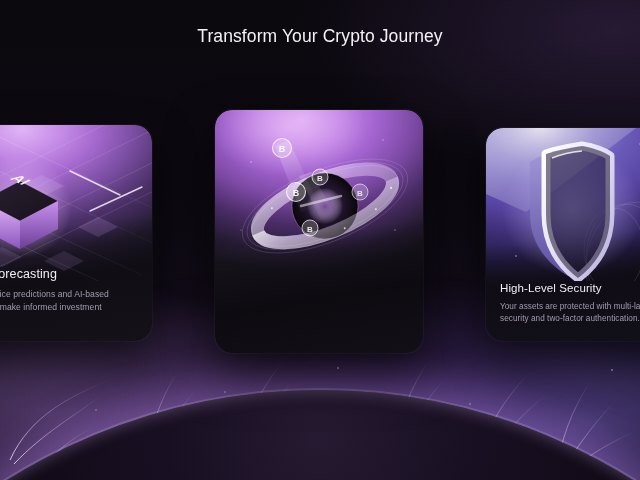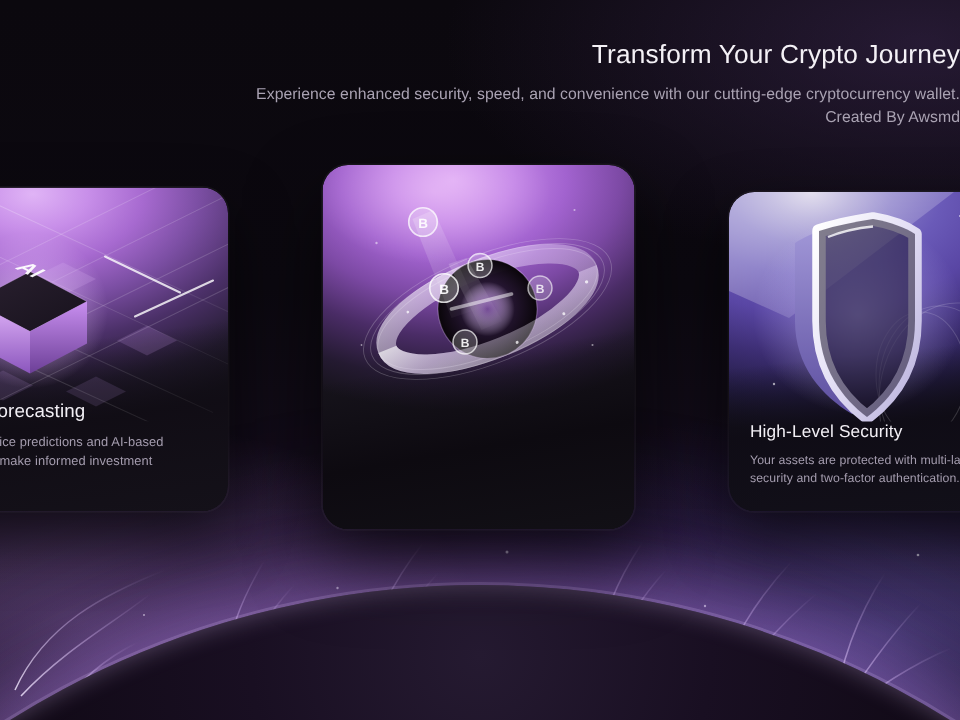--- a/index.html
+++ b/index.html
@@ -42,21 +42,21 @@
     margin-left:-593px;
     border-radius:50%;
     background:transparent;
     box-shadow:inset 0 3px 16px rgba(230,200,255,.30);
   }
 
   
   .filaments{ position:absolute; left:0; right:0; top:340px; height:140px; }
 
   
-  .header{ position:absolute; left:0; right:0; top:26px; text-align:right; z-index:40; }
+  .header{ position:absolute; left:0; right:0; top:26px; text-align:center; z-index:40; }
   .h-title{
     font-size:17.5px; font-weight:400; color:#f4f1f6;
     letter-spacing:.1px;
   }
   .h-sub{
     margin-top:9px;
     font-size:10.5px; line-height:15px; color:#a9a2b2; font-weight:400;
     letter-spacing:.05px;
   }
 
@@ -168,24 +168,20 @@
       <circle cx="612" cy="30" r=".9"></circle>
       <circle cx="96" cy="70" r=".7"></circle>
     </g>
   </svg>
 
   <div class="planet"></div>
   <div class="planet-rim"></div>
 
   <div class="header">
     <div class="h-title">Transform Your Crypto Journey</div>
-    <div class="h-sub">
-      <div>Experience enhanced security, speed, and convenience with our cutting-edge cryptocurrency wallet.</div>
-      <div>Created By Awsmd</div>
-    </div>
   </div>
 
   <div class="card" id="card-left">
     <div class="card-inner">
       <div class="card-art iso-wrap">
         <svg viewBox="0 0 210 156" width="210" height="156">
           <defs>
             <linearGradient id="gridln" x1="0" y1="0" x2="1" y2="1">
               <stop offset="0%" stop-color="#ffffff" stop-opacity=".50"></stop>
               <stop offset="100%" stop-color="#ffffff" stop-opacity=".08"></stop>

